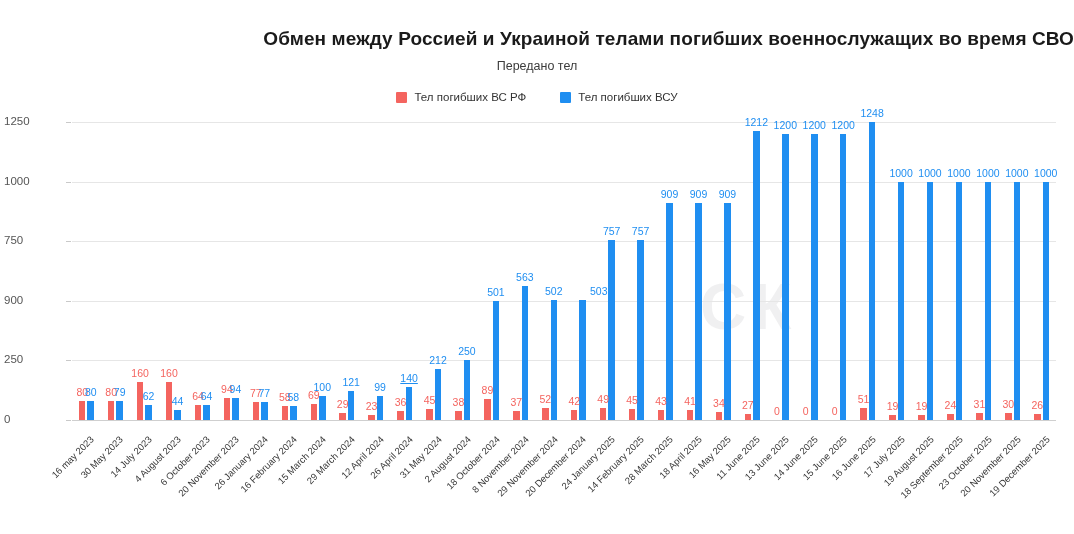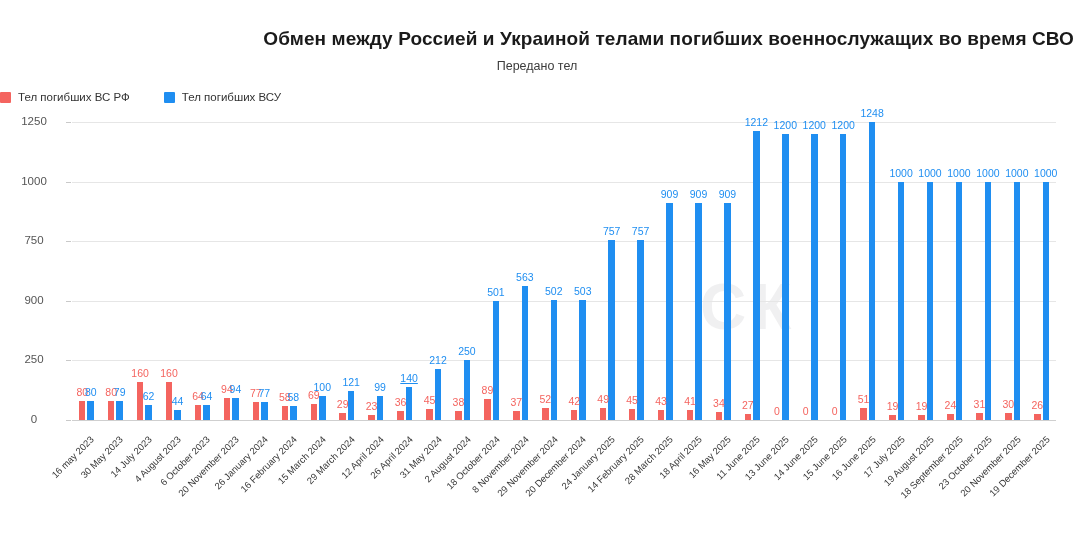--- a/index.html
+++ b/index.html
@@ -41,21 +41,21 @@
     color: #3b3b3b;
   }
 
   
   .legend {
     position: absolute;
     top: 91px;
     left: 0;
     width: 1074px;
     display: flex;
-    justify-content: flex-start;
+    justify-content: center;
     align-items: center;
     gap: 34px;
   }
   .legend-item {
     display: flex;
     align-items: center;
     gap: 7px;
     font-size: 11.5px;
     color: #333;
   }
@@ -90,21 +90,21 @@
   .gridline {
     position: absolute;
     left: 0;
     width: 984px;
     height: 1px;
     background: #e6e6e6;
   }
   .ytick {
     position: absolute;
     width: 60px;
-    text-align: center;
+    text-align: left;
     font-size: 11.5px;
     color: #555;
     transform: translateY(-7px);
   }
   .ytick-line {
     position: absolute;
     width: 5px;
     height: 1px;
     background: #c9c9c9;
   }
@@ -267,21 +267,21 @@
       <div class="bar-value val-blue" style="left: 452.838px; top: 148.781px; color: rgb(31, 142, 241);">563</div>
       <div class="xlabel" style="left: 334.588px; width: 120px; top: 310px;">8 November 2024</div>
       <div class="bar bar-red" style="left: 470.029px; width: 6.5px; height: 12.3968px; background: rgb(244, 100, 95);"></div>
       <div class="bar bar-blue" style="left: 478.529px; width: 6.5px; height: 119.677px; background: rgb(31, 142, 241);"></div>
       <div class="bar-value val-red" style="left: 473.279px; top: 270.603px; color: rgb(244, 100, 95);">52</div>
       <div class="bar-value val-blue" style="left: 481.779px; top: 163.323px; color: rgb(31, 142, 241);">502</div>
       <div class="xlabel" style="left: 363.529px; width: 120px; top: 310px;">29 November 2024</div>
       <div class="bar bar-red" style="left: 498.971px; width: 6.5px; height: 10.0128px; background: rgb(244, 100, 95);"></div>
       <div class="bar bar-blue" style="left: 507.471px; width: 6.5px; height: 119.915px; background: rgb(31, 142, 241);"></div>
       <div class="bar-value val-red" style="left: 502.221px; top: 272.987px; color: rgb(244, 100, 95);">42</div>
-      <div class="bar-value val-blue" style="left: 510.721px; top: 163.085px; color: rgb(31, 142, 241);">503</div>
+      <div class="bar-value val-blue" style="left: 510.721px; top: 163.085px; color: rgb(31, 142, 241); padding-left: 32px;">503</div>
       <div class="xlabel" style="left: 392.471px; width: 120px; top: 310px;">20 December 2024</div>
       <div class="bar bar-red" style="left: 527.912px; width: 6.5px; height: 11.6816px; background: rgb(244, 100, 95);"></div>
       <div class="bar bar-blue" style="left: 536.412px; width: 6.5px; height: 180.469px; background: rgb(31, 142, 241);"></div>
       <div class="bar-value val-red" style="left: 531.162px; top: 271.318px; color: rgb(244, 100, 95);">49</div>
       <div class="bar-value val-blue" style="left: 539.662px; top: 102.531px; color: rgb(31, 142, 241);">757</div>
       <div class="xlabel" style="left: 421.412px; width: 120px; top: 310px;">24 January 2025</div>
       <div class="bar bar-red" style="left: 556.853px; width: 6.5px; height: 10.728px; background: rgb(244, 100, 95);"></div>
       <div class="bar bar-blue" style="left: 565.353px; width: 6.5px; height: 180.469px; background: rgb(31, 142, 241);"></div>
       <div class="bar-value val-red" style="left: 560.103px; top: 272.272px; color: rgb(244, 100, 95);">45</div>
       <div class="bar-value val-blue" style="left: 568.603px; top: 102.531px; color: rgb(31, 142, 241);">757</div>

